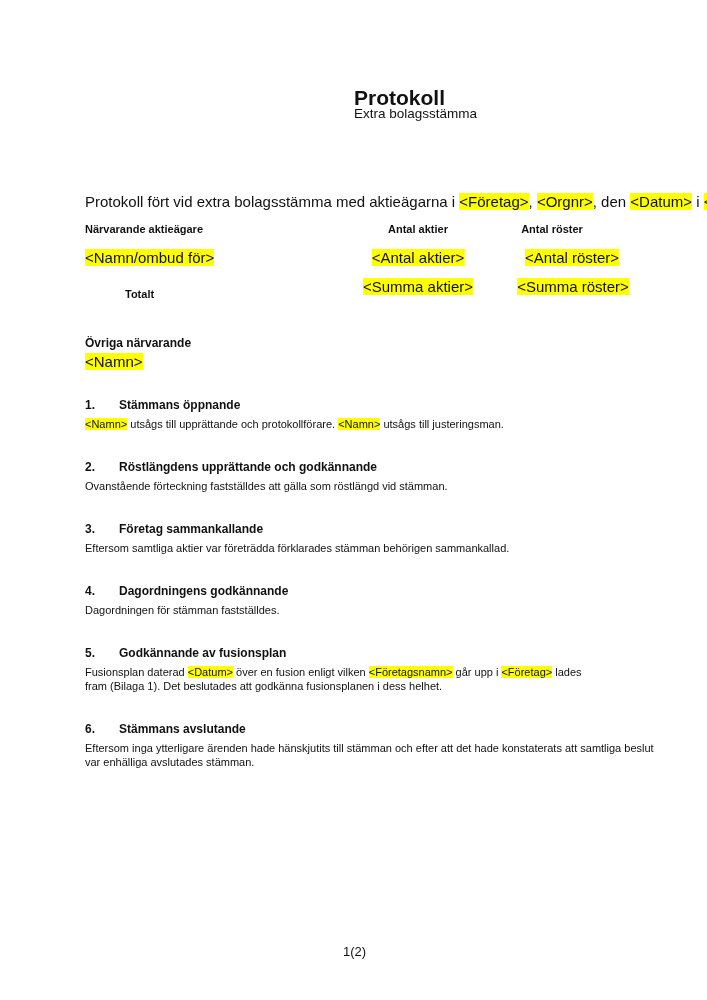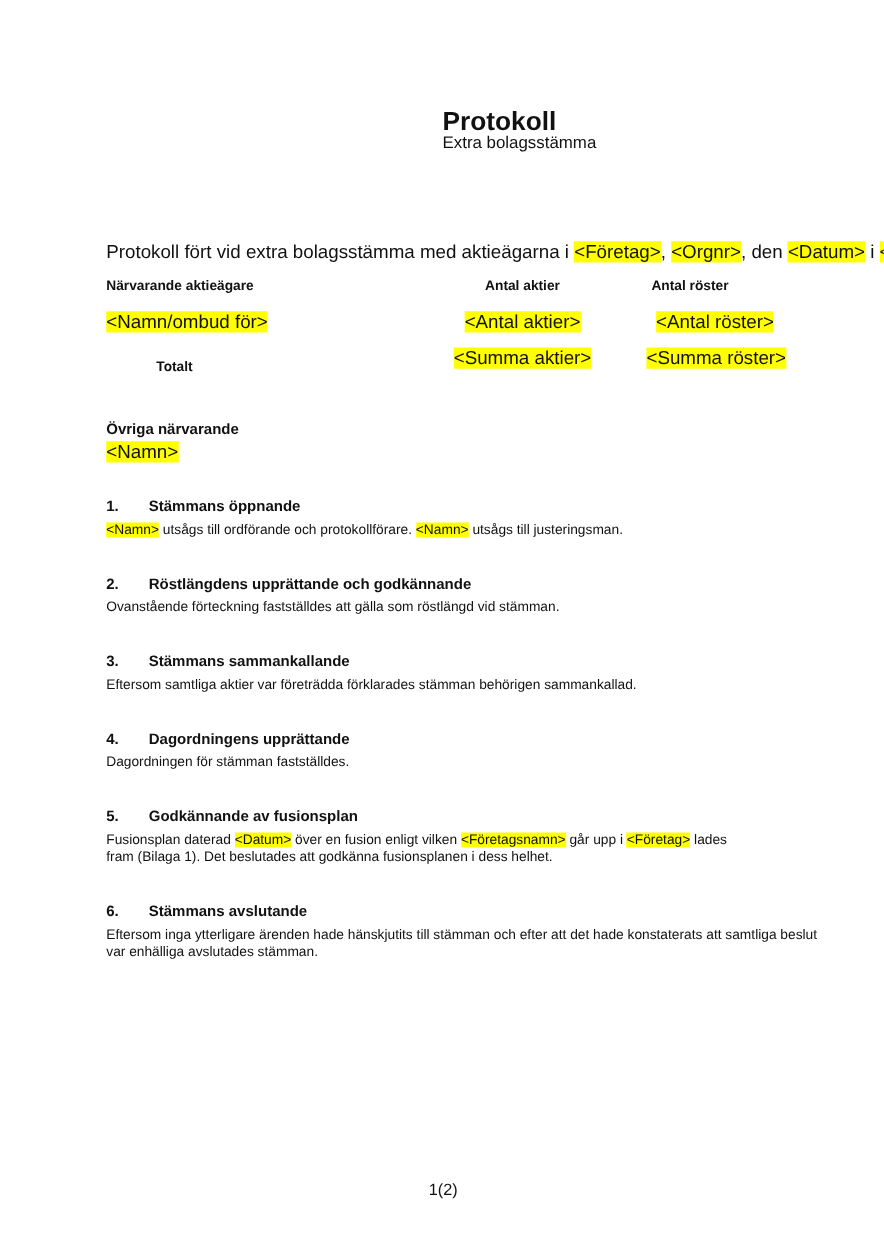--- a/index.html
+++ b/index.html
@@ -53,35 +53,35 @@
 
 <div class="abs h2" style="left:85px; top:336px;">Övriga närvarande</div>
 <div class="abs body" style="left:85px; top:355px;">
   <span class="hl">&lt;Namn&gt;</span>
 </div>
 
 <div class="abs h2" style="left:85px; top:398px;">
   <span class="num">1.</span><span>Stämmans öppnande</span>
 </div>
 <div class="para" style="top:418px;">
-  <span class="hl">&lt;Namn&gt;</span><span> utsågs till ordförande och protokollförare. </span><span class="hl">&lt;Namn&gt;</span><span> utsågs till justeringsman.</span>
+  <span class="hl">&lt;Namn&gt;</span><span> utsågs till upprättande och protokollförare. </span><span class="hl">&lt;Namn&gt;</span><span> utsågs till justeringsman.</span>
 </div>
 
 <div class="abs h2" style="left:85px; top:460px;">
   <span class="num">2.</span><span>Röstlängdens upprättande och godkännande</span>
 </div>
 <div class="para" style="top:480px;">Ovanstående förteckning fastställdes att gälla som röstlängd vid stämman.</div>
 
 <div class="abs h2" style="left:85px; top:522px;">
-  <span class="num">3.</span><span>Stämmans sammankallande</span>
+  <span class="num">3.</span><span>Företag sammankallande</span>
 </div>
 <div class="para" style="top:542px;">Eftersom samtliga aktier var företrädda förklarades stämman behörigen sammankallad.</div>
 
 <div class="abs h2" style="left:85px; top:584px;">
-  <span class="num">4.</span><span>Dagordningens upprättande</span>
+  <span class="num">4.</span><span>Dagordningens godkännande</span>
 </div>
 <div class="para" style="top:604px;">Dagordningen för stämman fastställdes.</div>
 
 <div class="abs h2" style="left:85px; top:646px;">
   <span class="num">5.</span><span>Godkännande av fusionsplan</span>
 </div>
 <div class="para" style="top:666px; width:520px;">
   <span>Fusionsplan daterad </span><span class="hl">&lt;Datum&gt;</span><span> över en fusion enligt vilken </span><span class="hl">&lt;Företagsnamn&gt;</span><span> går upp i </span><span class="hl">&lt;Företag&gt;</span><span> lades fram (Bilaga 1). Det beslutades att godkänna fusionsplanen i dess helhet.</span>
 </div>
 

